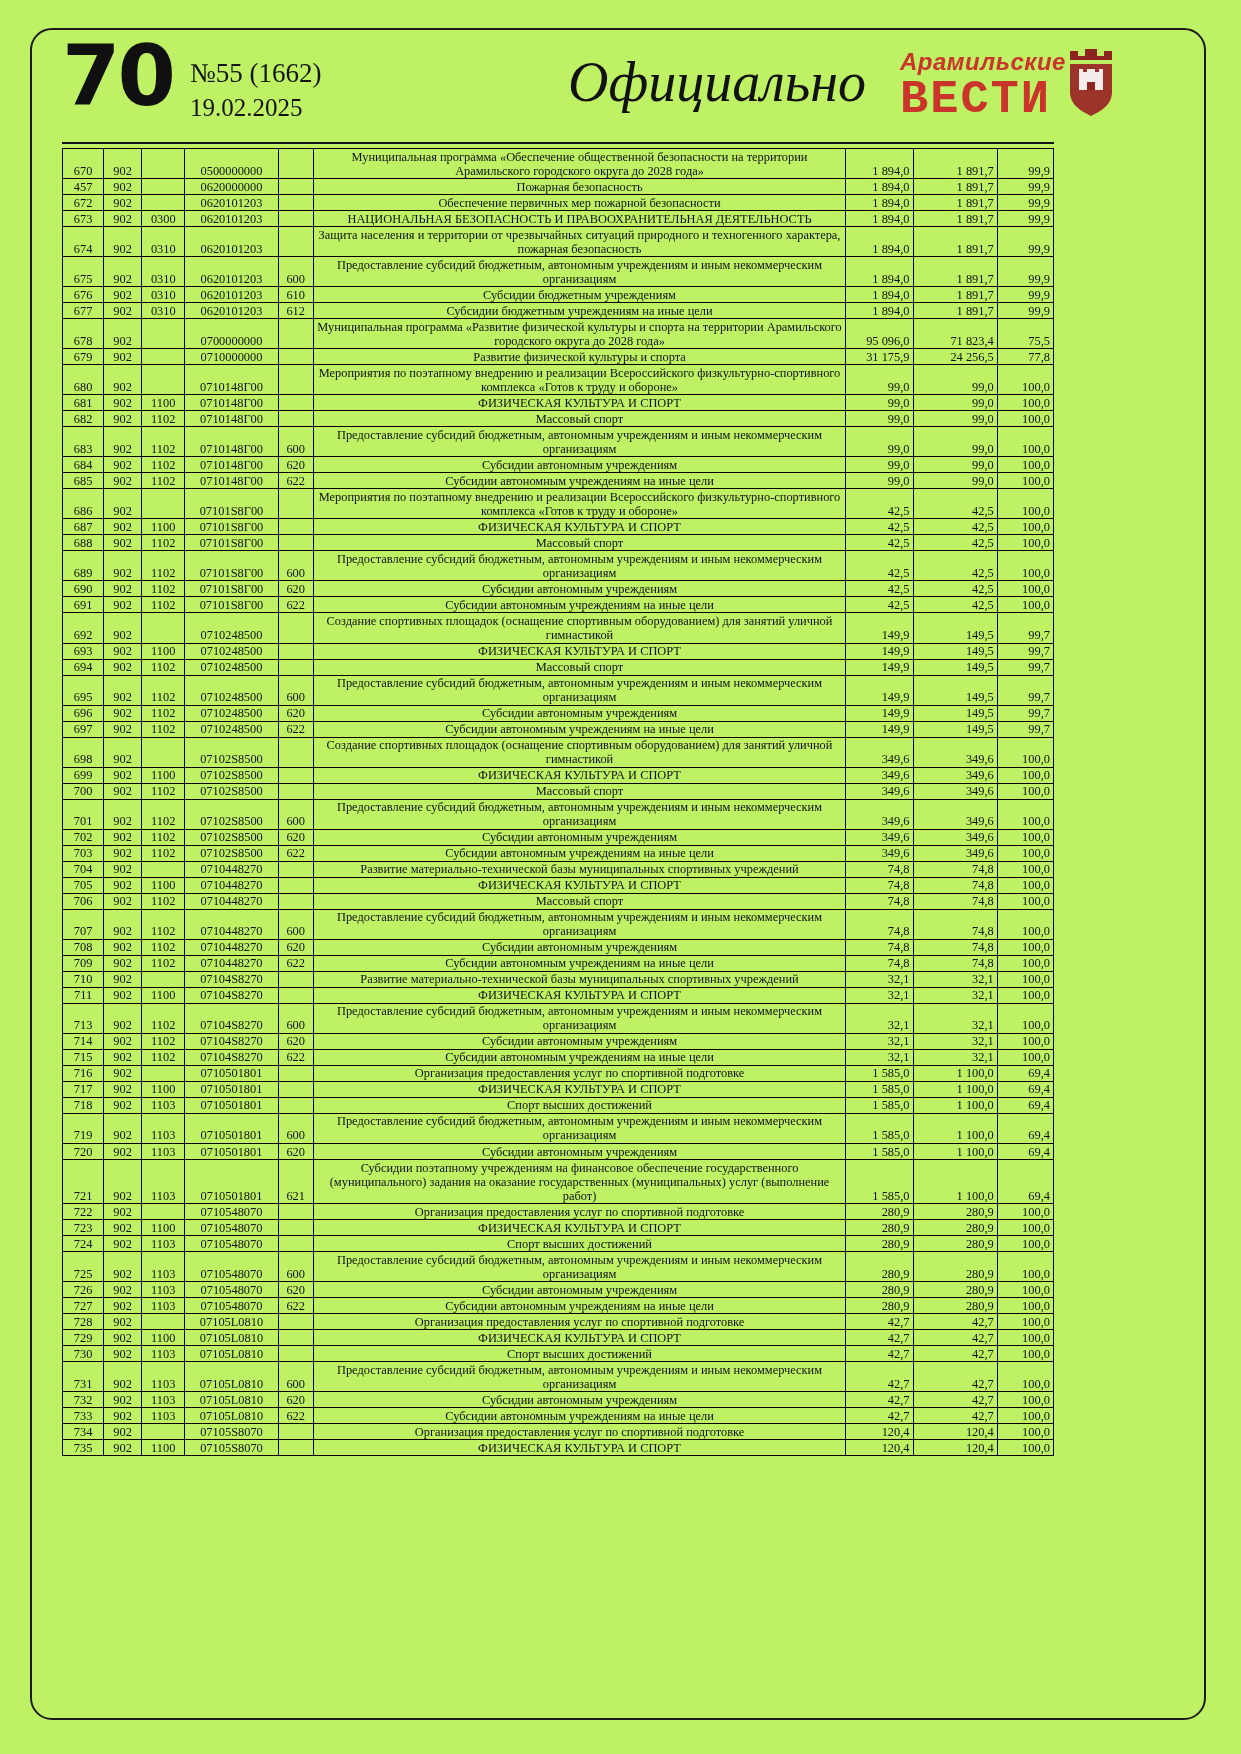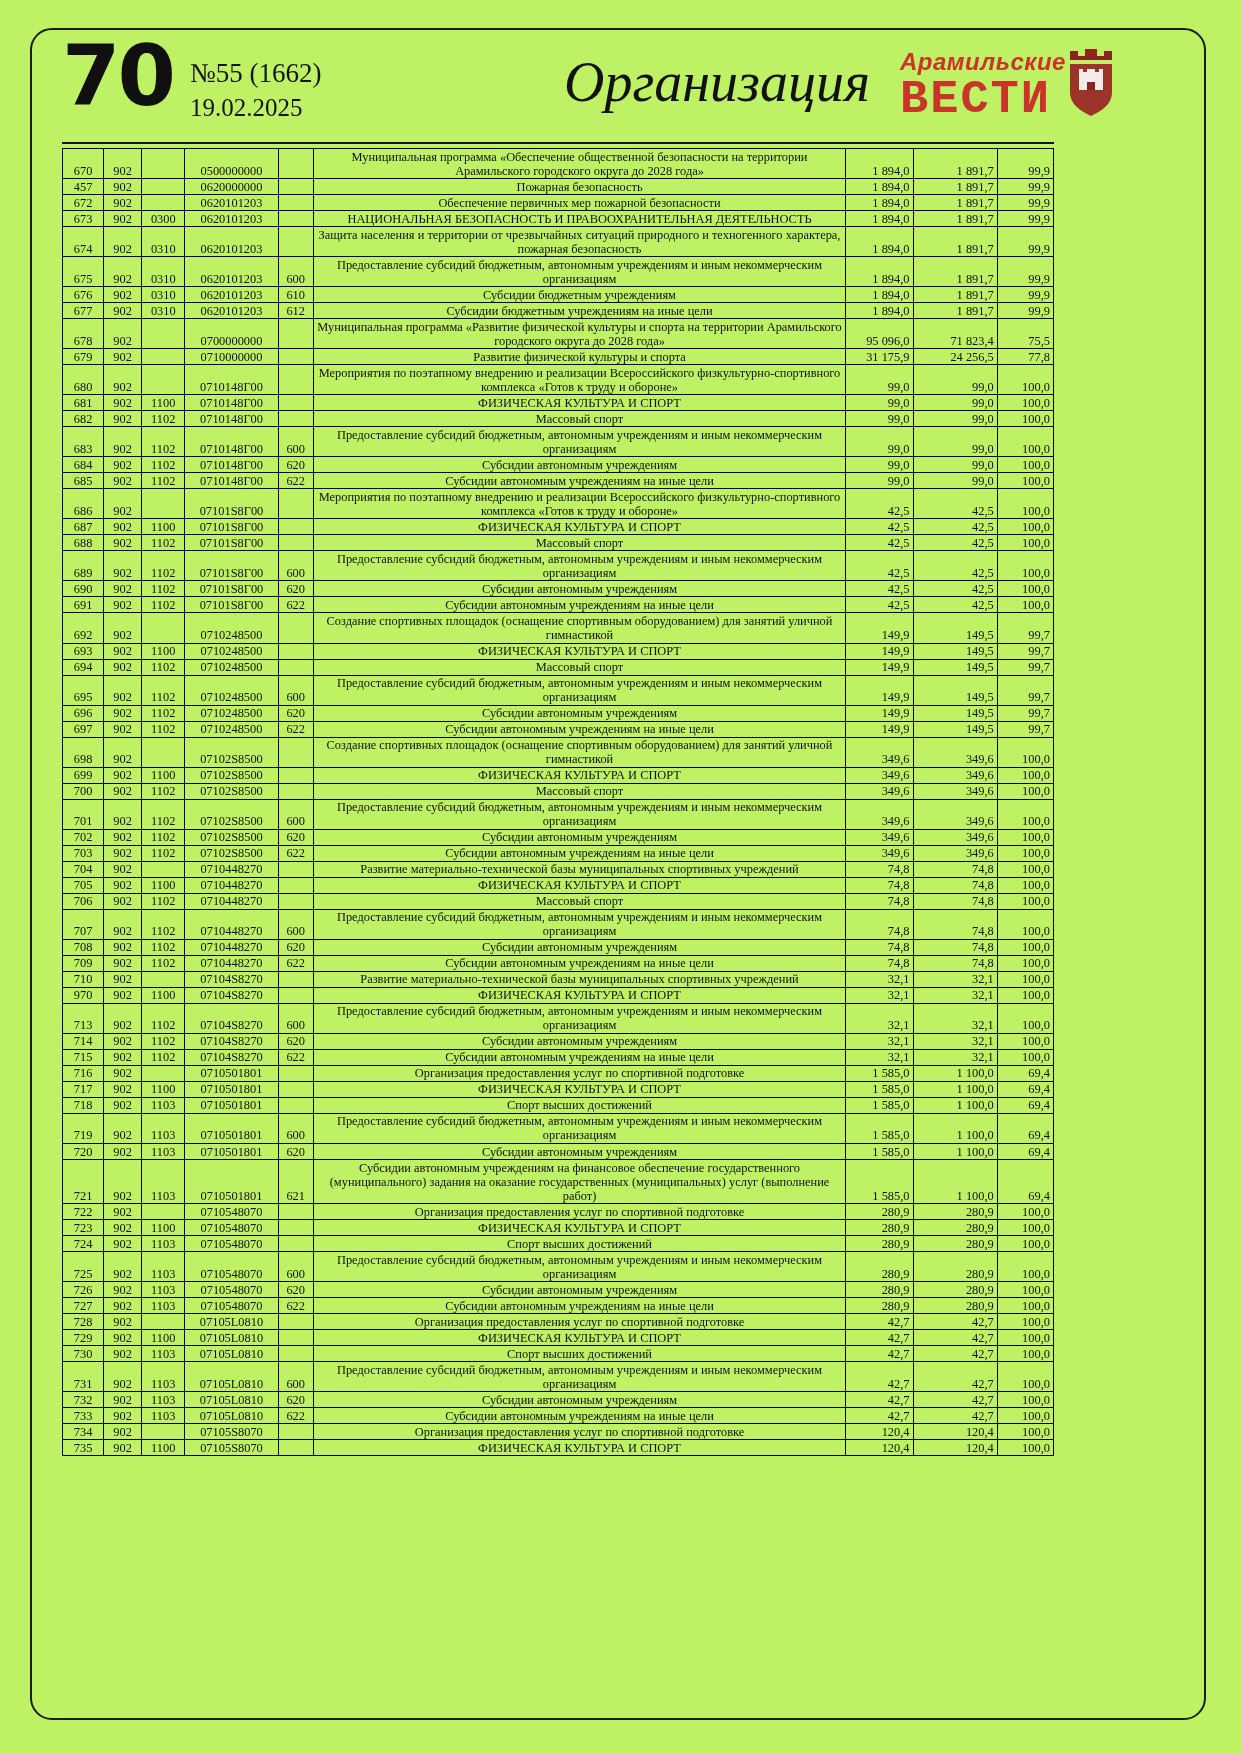--- a/index.html
+++ b/index.html
@@ -56,21 +56,21 @@
 </head>
 <body>
 
 <div class="page">
   <div class="frame"></div>
 
   <div class="header">
     <div class="pagenum">70</div>
     <div class="issue">№55 (1662)</div>
     <div class="date">19.02.2025</div>
-    <div class="section-title">Организация</div>
+    <div class="section-title">Официально</div>
 
     <div class="brand" style="color:#c9352a;">
       <div class="brand-top">Арамильские</div>
       <div class="brand-bottom">ВЕСТИ</div>
     </div>
 
     <div class="emblem">
       <svg width="50" height="76" viewBox="0 0 50 76" aria-hidden="true">
         <path d="M4 16 V7 h8 v5 h7 V5 h12 v7 h7 V7 h8 v9 z" fill="#8d2420"></path>
         <path d="M4 20 h42 v28 c0 13 -11 19 -21 24 C15 67 4 61 4 48 z" fill="#9d342a"></path>
@@ -540,21 +540,21 @@
           <td class="c-code">902</td>
           <td class="c-code"></td>
           <td class="c-code">07104S8270</td>
           <td class="c-code"></td>
           <td class="c-desc">Развитие материально-технической базы муниципальных спортивных учреждений</td>
           <td class="c-val">32,1</td>
           <td class="c-val">32,1</td>
           <td class="c-val">100,0</td>
         </tr>
         <tr>
-          <td class="c-code">970</td>
+          <td class="c-code">711</td>
           <td class="c-code">902</td>
           <td class="c-code">1100</td>
           <td class="c-code">07104S8270</td>
           <td class="c-code"></td>
           <td class="c-desc">ФИЗИЧЕСКАЯ КУЛЬТУРА И СПОРТ</td>
           <td class="c-val">32,1</td>
           <td class="c-val">32,1</td>
           <td class="c-val">100,0</td>
         </tr>
         <tr>
@@ -644,21 +644,21 @@
           <td class="c-val">1 585,0</td>
           <td class="c-val">1 100,0</td>
           <td class="c-val">69,4</td>
         </tr>
         <tr>
           <td class="c-code">721</td>
           <td class="c-code">902</td>
           <td class="c-code">1103</td>
           <td class="c-code">0710501801</td>
           <td class="c-code">621</td>
-          <td class="c-desc">Субсидии автономным учреждениям на финансовое обеспечение государственного (муниципального) задания на оказание государственных (муниципальных) услуг (выполнение работ)</td>
+          <td class="c-desc">Субсидии поэтапному учреждениям на финансовое обеспечение государственного (муниципального) задания на оказание государственных (муниципальных) услуг (выполнение работ)</td>
           <td class="c-val">1 585,0</td>
           <td class="c-val">1 100,0</td>
           <td class="c-val">69,4</td>
         </tr>
         <tr>
           <td class="c-code">722</td>
           <td class="c-code">902</td>
           <td class="c-code"></td>
           <td class="c-code">0710548070</td>
           <td class="c-code"></td>

